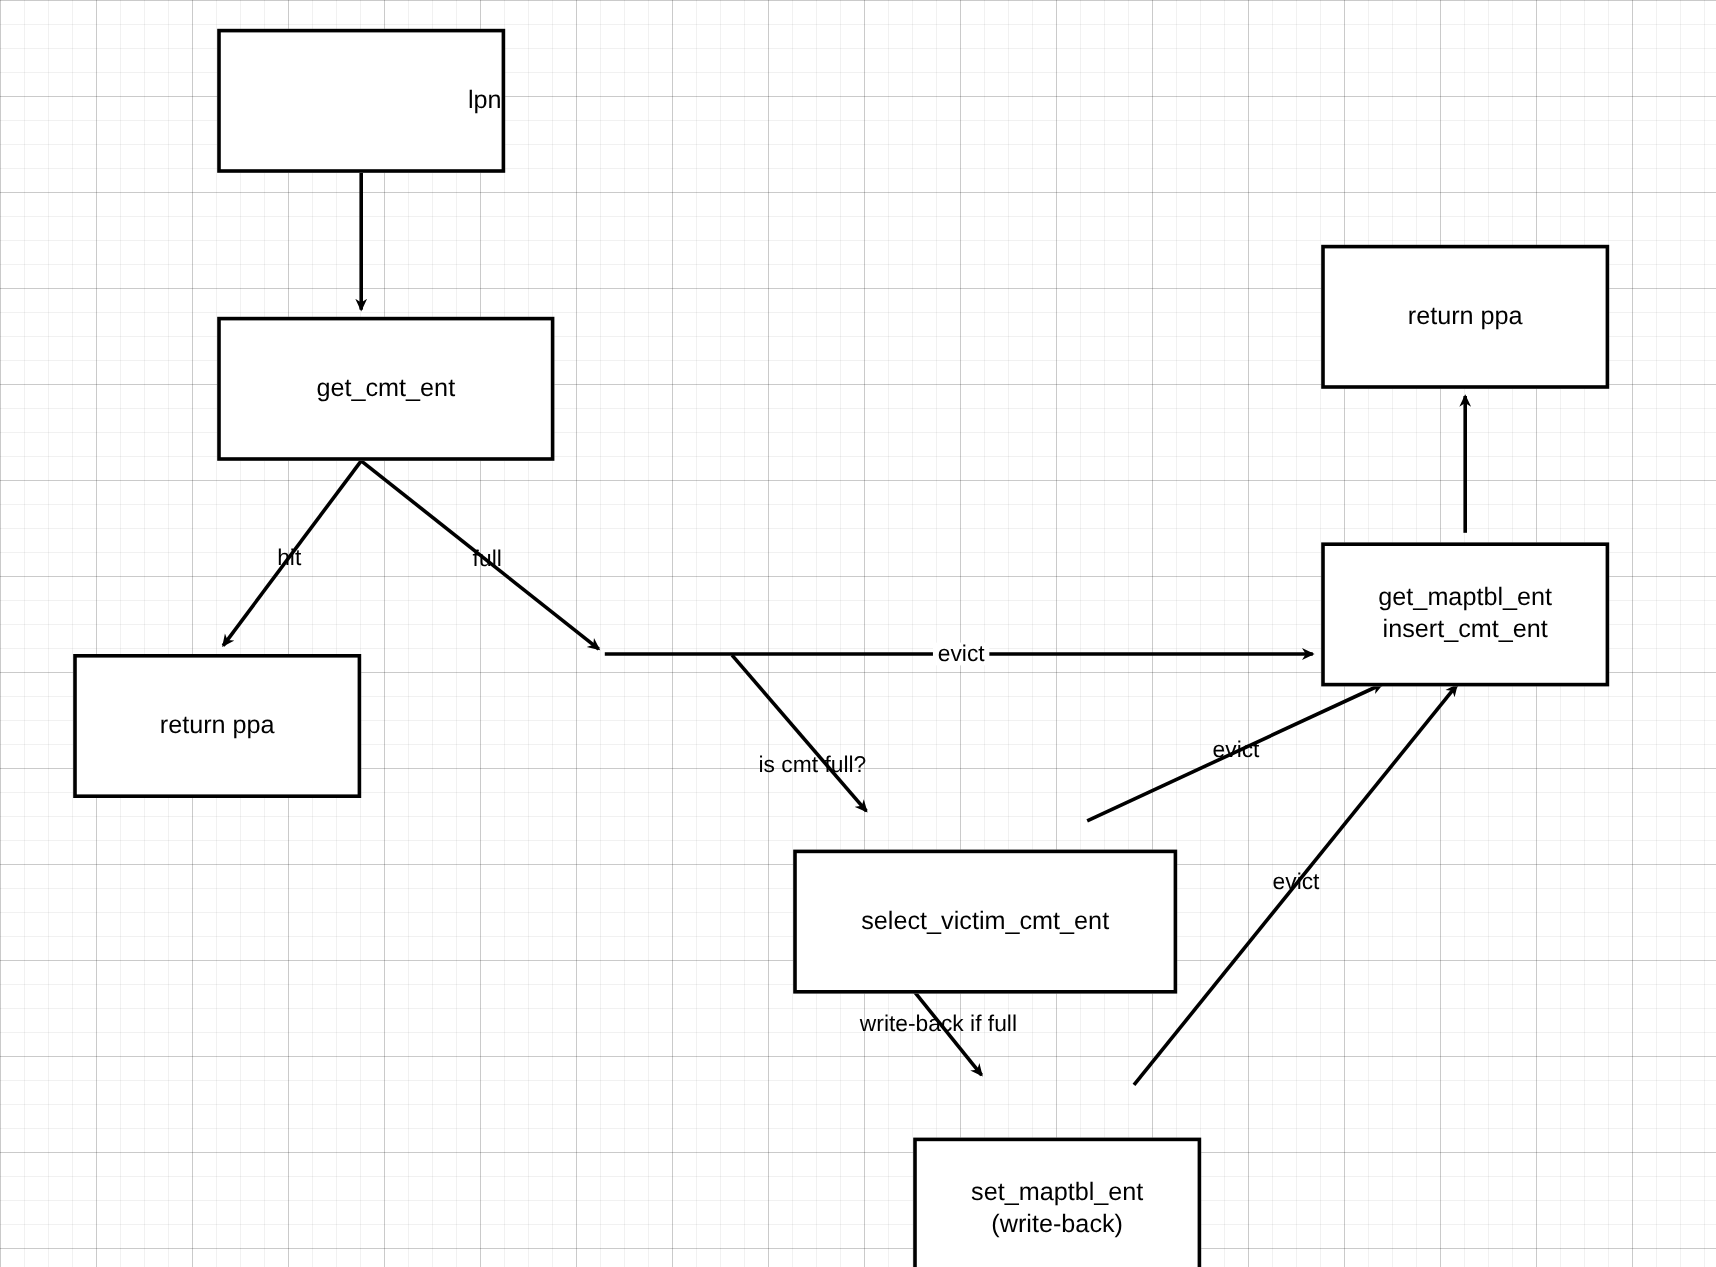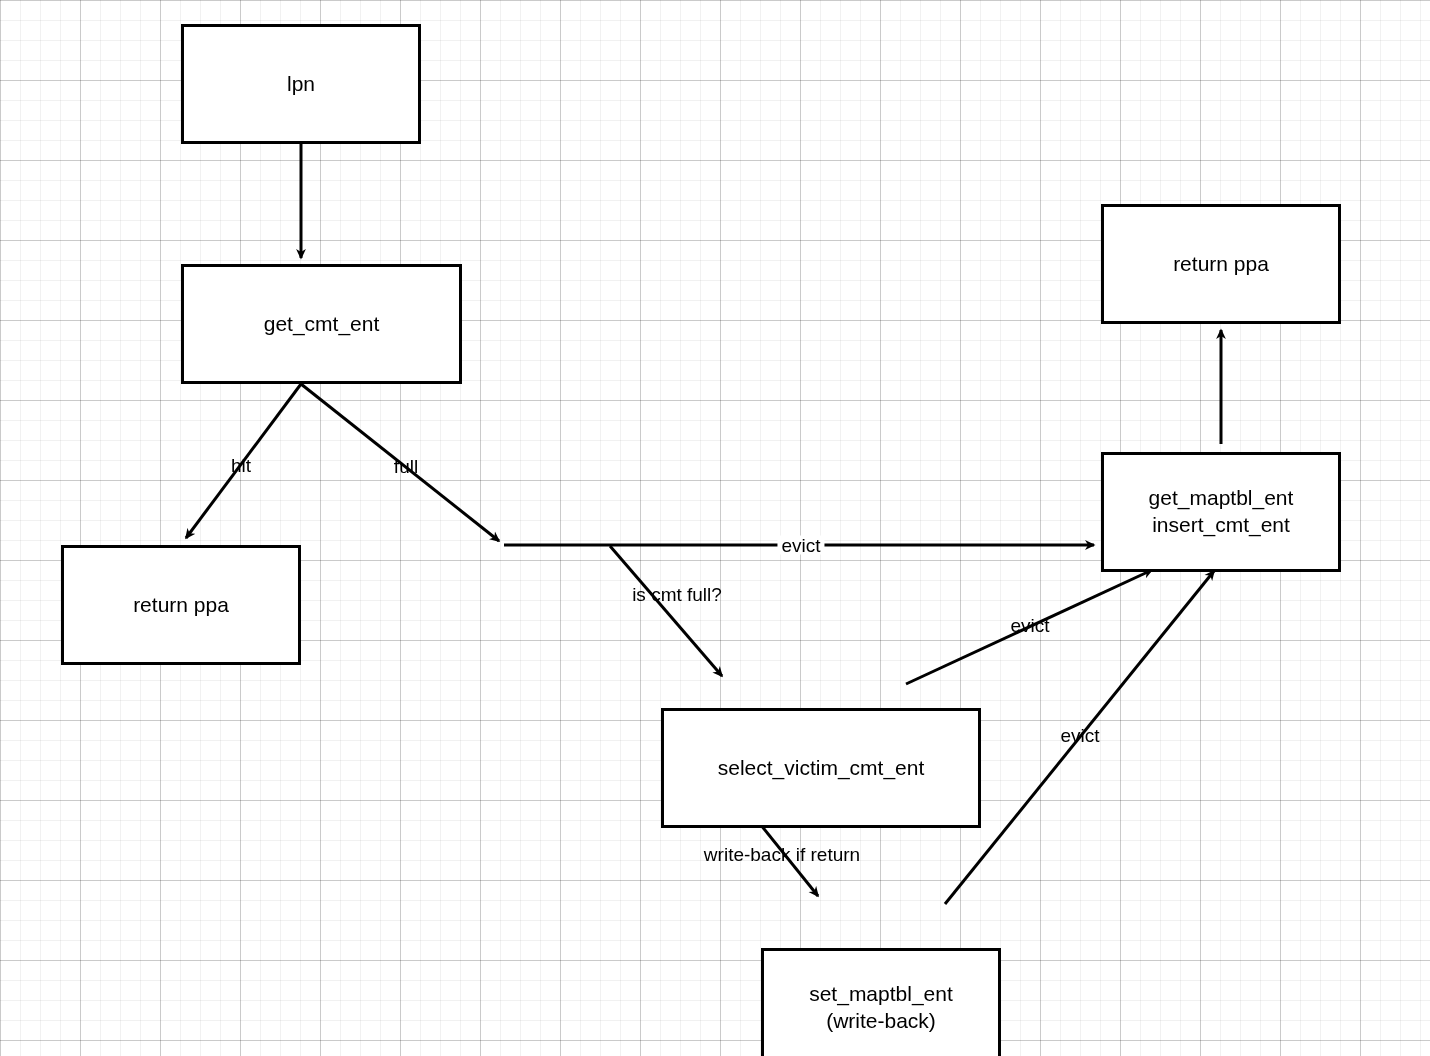--- a/index.html
+++ b/index.html
@@ -79,21 +79,21 @@
       <line x1="301" y1="384" x2="499" y2="541" marker-end="url(#arrowhead)"></line>
       <line x1="504" y1="545" x2="1094" y2="545" marker-end="url(#arrowhead)"></line>
       <line x1="610" y1="546" x2="722" y2="676" marker-end="url(#arrowhead)"></line>
       <line x1="906" y1="684" x2="1152" y2="570" marker-end="url(#arrowhead)"></line>
       <line x1="744" y1="804" x2="818" y2="896" marker-end="url(#arrowhead)"></line>
       <line x1="945" y1="904" x2="1214" y2="571" marker-end="url(#arrowhead)"></line>
       <line x1="1221" y1="444" x2="1221" y2="330" marker-end="url(#arrowhead)"></line>
     </g>
   </svg>
 
-  <div class="node" style="left:181px; top:24px; width:240px; height:120px;">
+  <div class="node" style="left:181px; top:24px; width:240px; height:120px;justify-content:flex-end;">
     <span>lpn</span>
   </div>
 
   <div class="node" style="left:181px; top:264px; width:281px; height:120px;">
     <span>get_cmt_ent</span>
   </div>
 
   <div class="node" style="left:61px; top:545px; width:240px; height:120px;">
     <span>return ppa</span>
   </div>
@@ -115,21 +115,21 @@
   <div class="node" style="left:1101px; top:204px; width:240px; height:120px;">
     <span>return ppa</span>
   </div>
 
   <div class="edge-label" style="left:241px; top:465px;">hit</div>
 
   <div class="edge-label" style="left:406px; top:466px;">full</div>
 
   <div class="edge-label" style="left:801px; top:545px; background:#ffffff; padding:0 4px;">evict</div>
 
-  <div class="edge-label" style="left:677px; top:594px;">is cmt full?</div>
+  <div class="edge-label" style="left:677px; top:638px;">is cmt full?</div>
 
   <div class="edge-label" style="left:1030px; top:625px;">evict</div>
 
   <div class="edge-label" style="left:1080px; top:735px;">evict</div>
 
-  <div class="edge-label" style="left:782px; top:854px;">write-back if return</div>
+  <div class="edge-label" style="left:782px; top:854px;">write-back if full</div>
 
 </div>
 
 </body></html>

